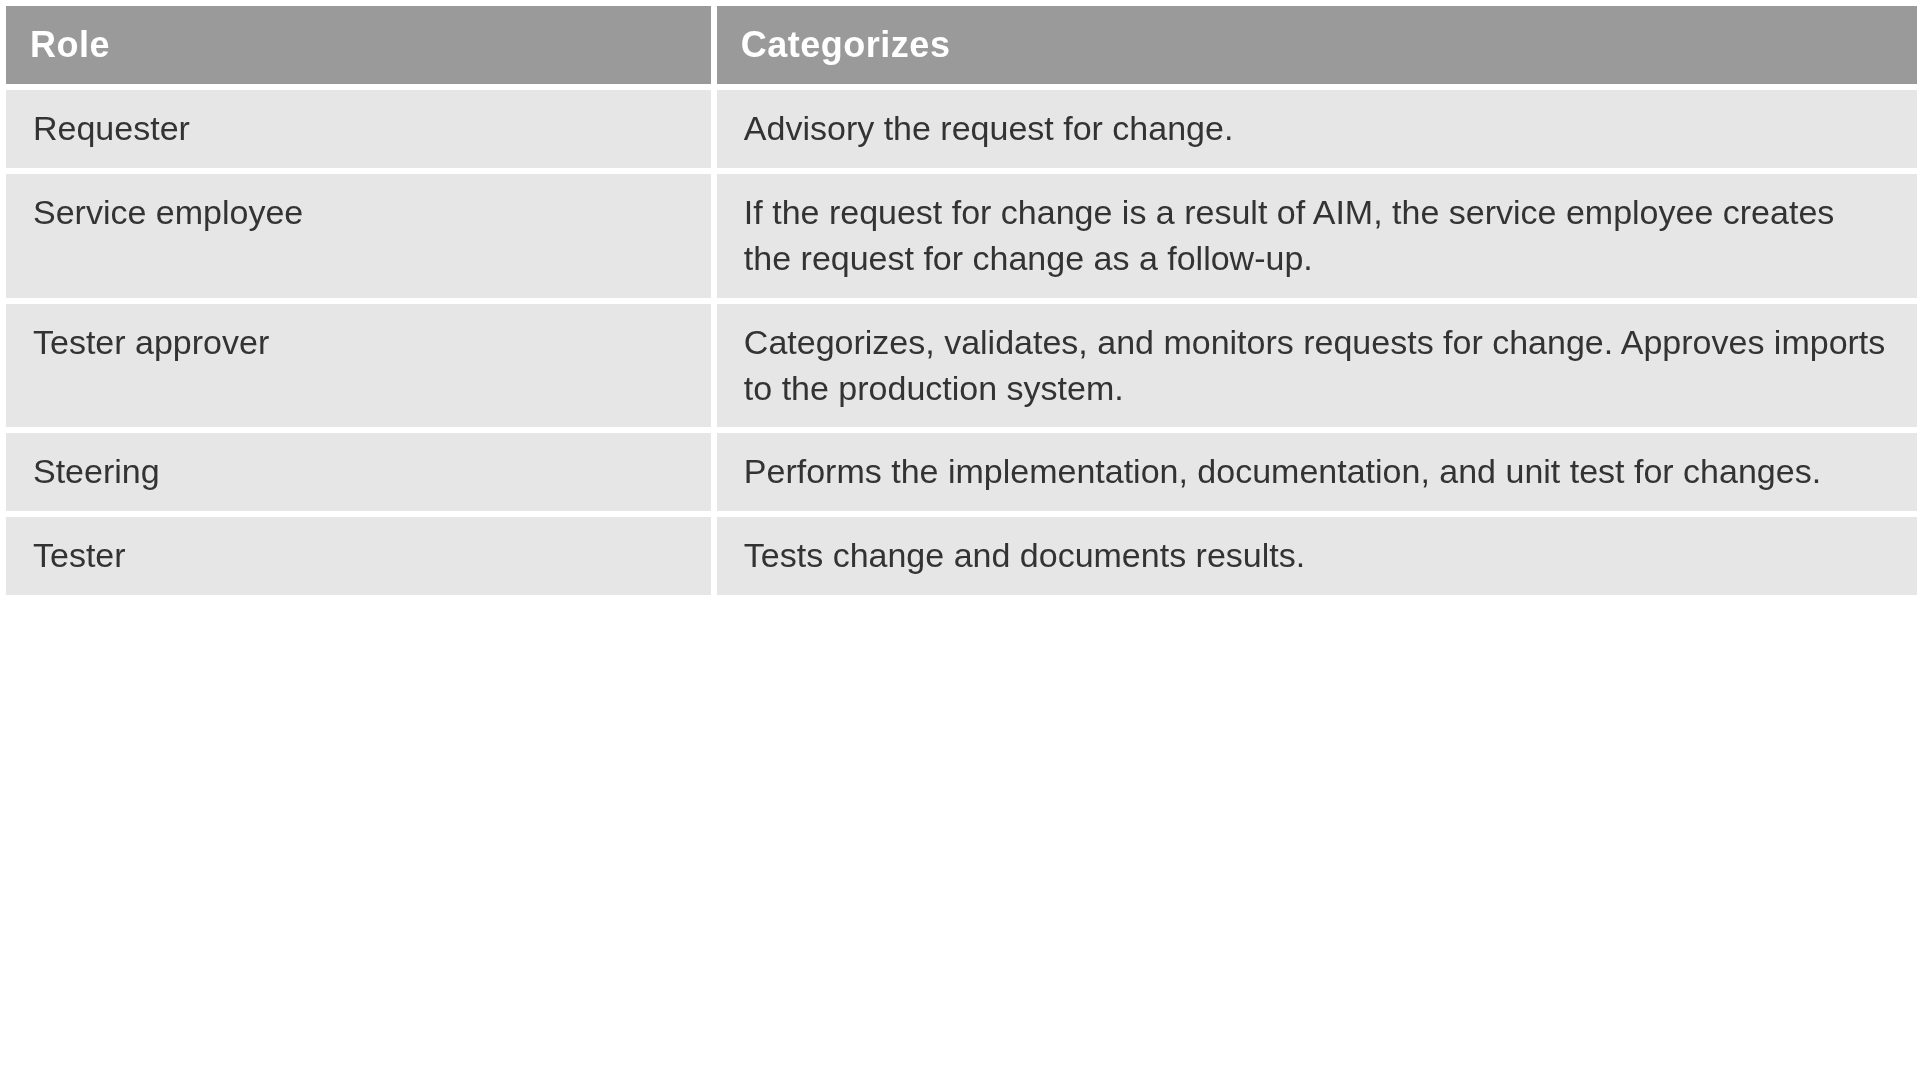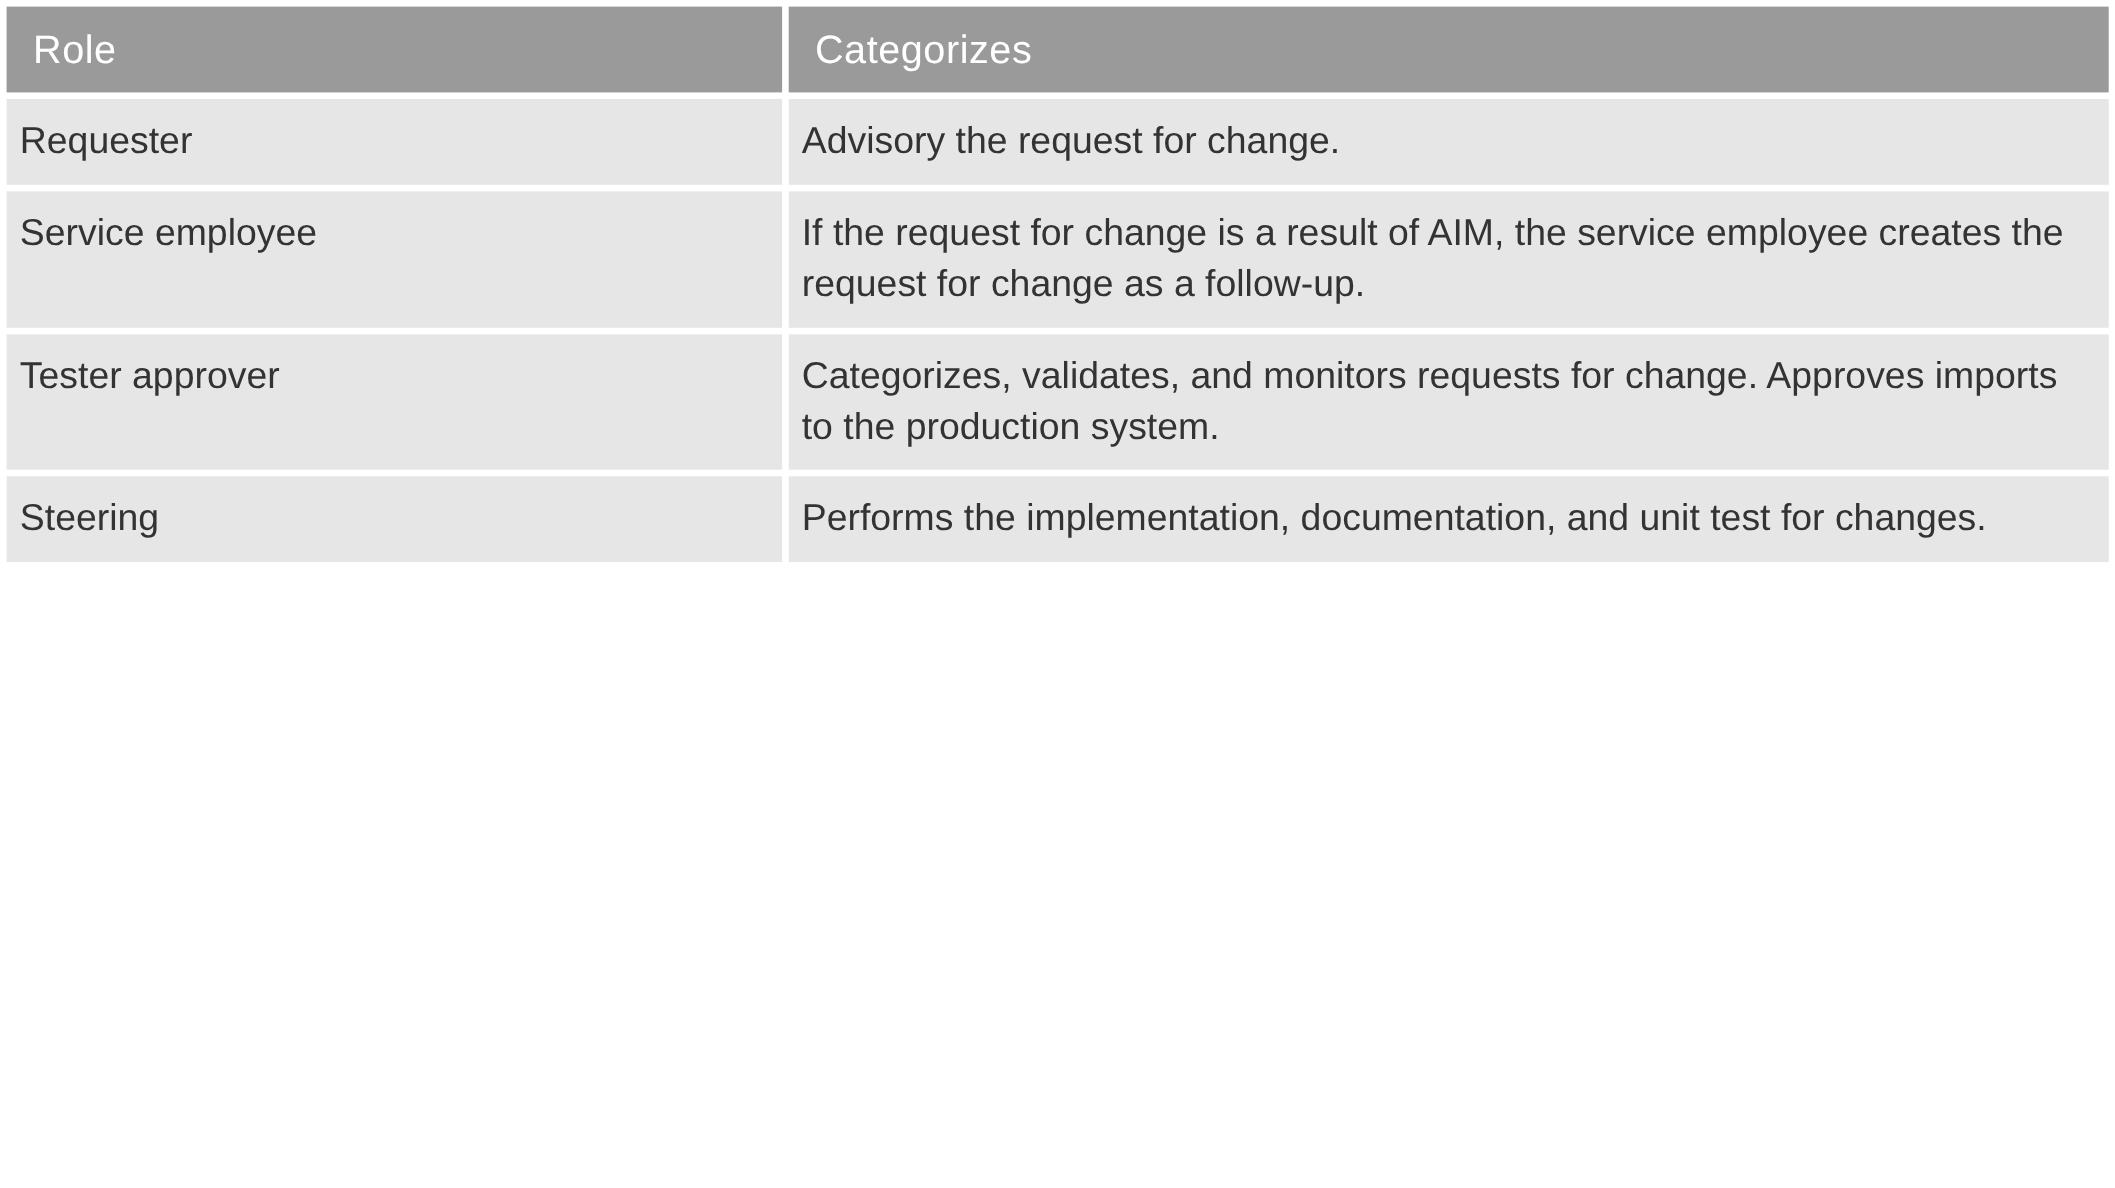--- a/index.html
+++ b/index.html
@@ -18,28 +18,28 @@
     table {
       width: 100%;
       border-collapse: separate;
       border-spacing: 6px;
     }
     th {
       background-color: #9a9a9a;
       color: #ffffff;
       text-align: left;
       padding: 18px 24px;
-      font-weight: 400;
+      font-weight: 700;
       font-size: 36px;
       letter-spacing: 0.5px;
     }
     td {
       background-color: #e6e6e6;
       color: #333333;
-      padding: 16px 12px;
+      padding: 16px 27px;
       font-size: 34px;
       line-height: 1.35;
       vertical-align: top;
     }
     td.role-cell {
       width: 37%;
     }
     td.desc-cell {
       width: 63%;
     }
@@ -65,15 +65,19 @@
         <td class="desc-cell">If the request for change is a result of AIM, the service employee creates the request for change as a follow-up.</td>
       </tr>
       <tr>
         <td class="role-cell">Tester approver</td>
         <td class="desc-cell">Categorizes, validates, and monitors requests for change. Approves imports to the production system.</td>
       </tr>
       <tr>
         <td class="role-cell">Steering</td>
         <td class="desc-cell">Performs the implementation, documentation, and unit test for changes.</td>
       </tr>
+      <tr>
+        <td class="role-cell">Tester</td>
+        <td class="desc-cell">Tests change and documents results.</td>
+      </tr>
     </tbody>
   </table>
 </div>
 
 </body></html>

